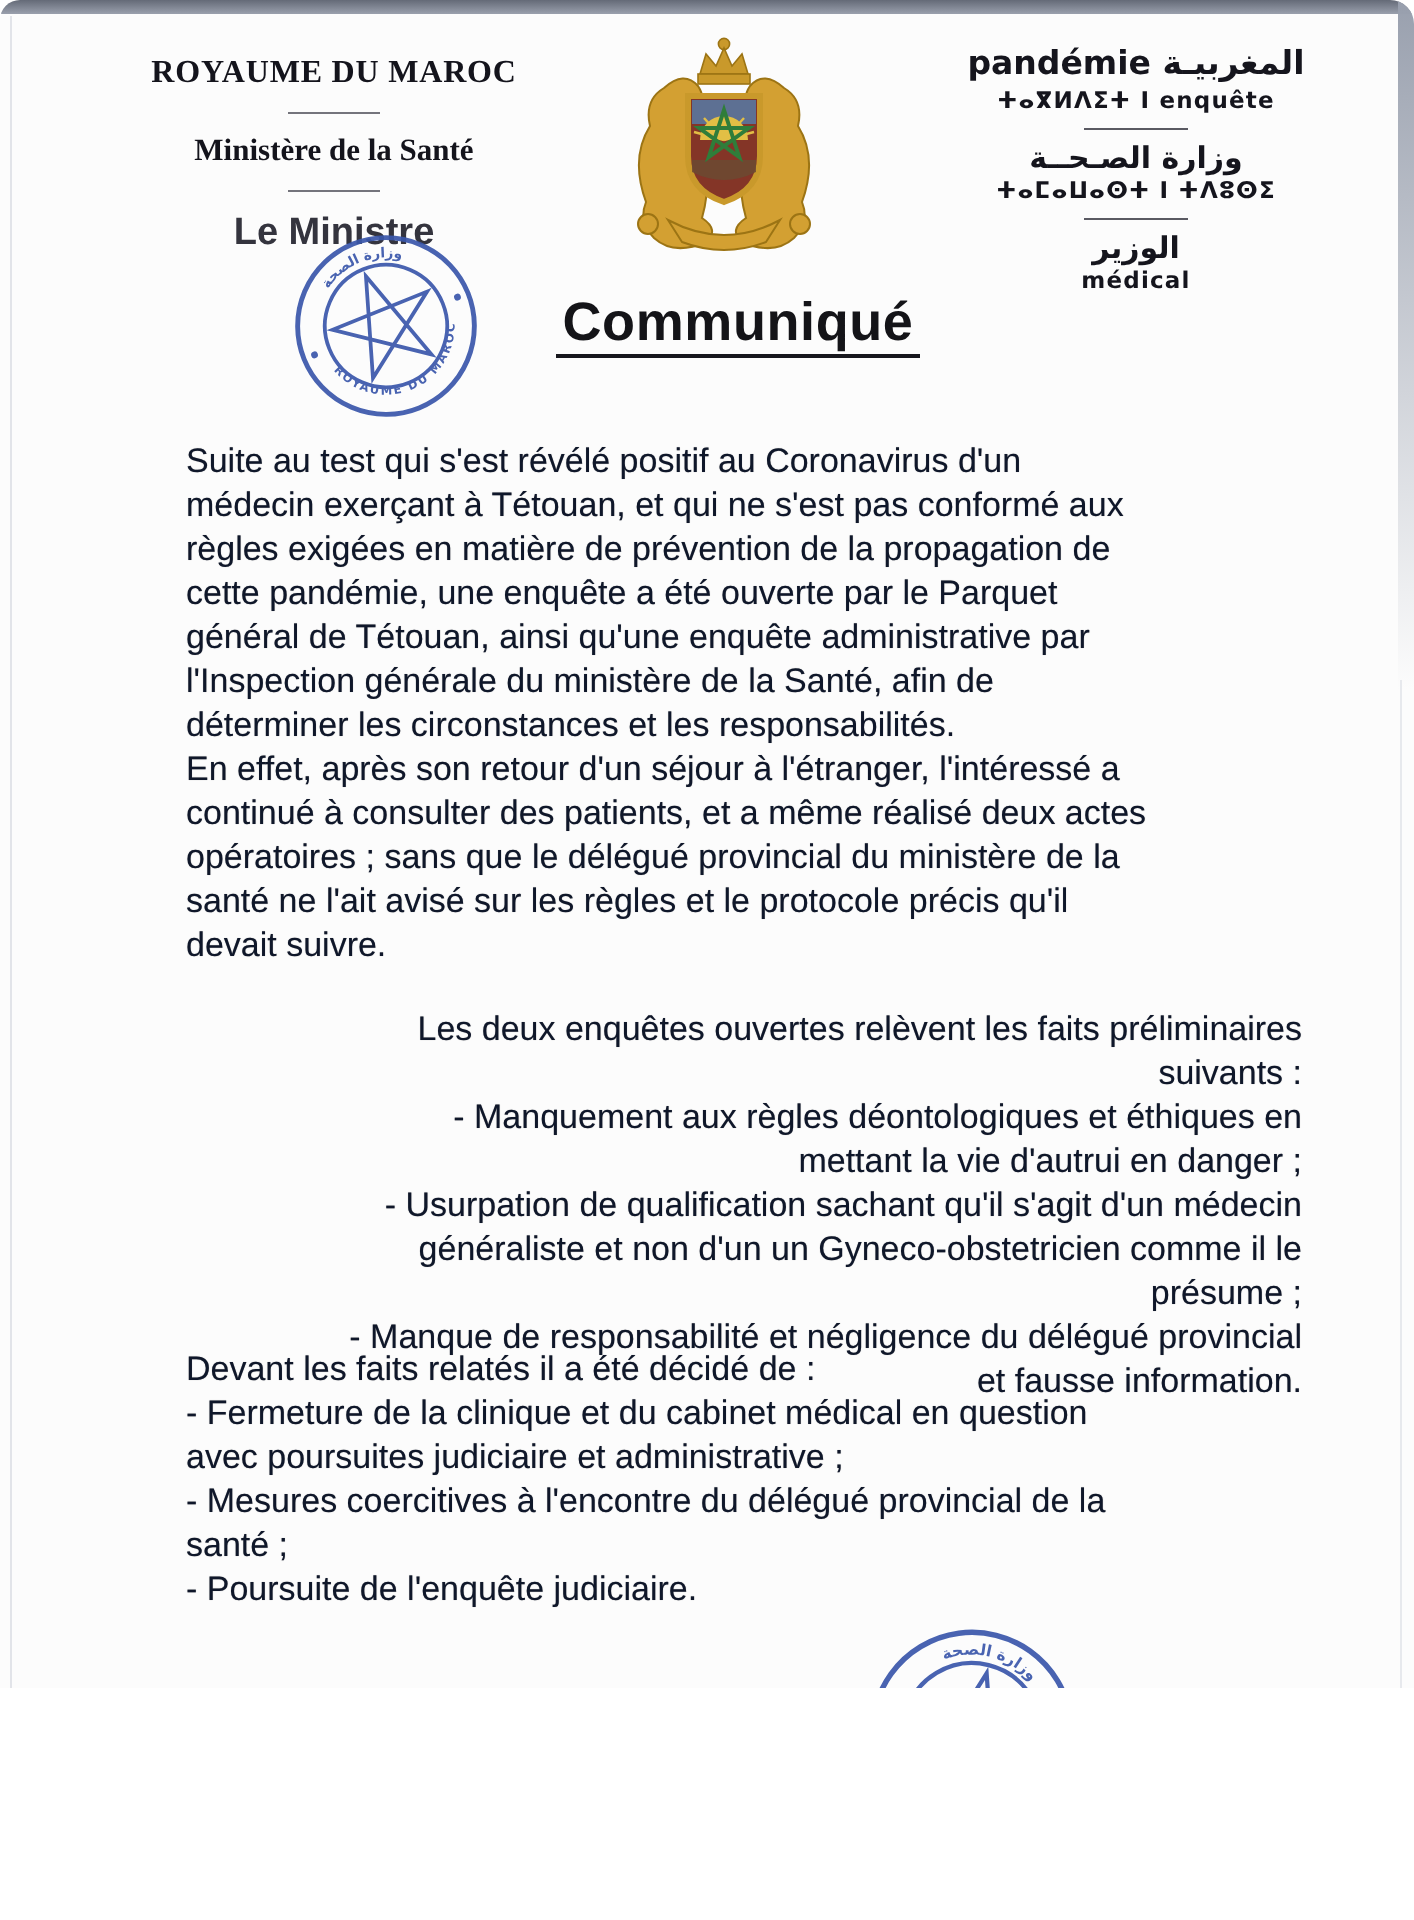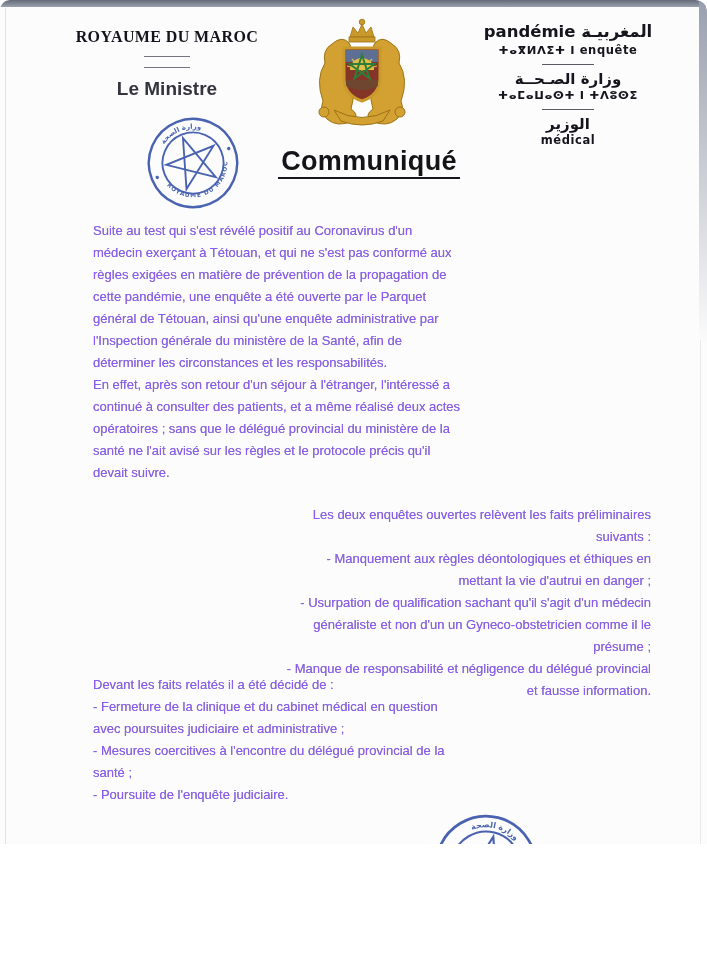--- a/index.html
+++ b/index.html
@@ -32,21 +32,21 @@
   .emblem{position:absolute;left:298px;top:14px;width:128px;height:132px;}
 
   .stamp{position:absolute;opacity:.92;}
   .stamp-top{left:146px;top:116px;width:94px;height:94px;transform:rotate(-22deg);}
   .stamp-bottom{left:433px;top:813px;width:106px;height:106px;transform:rotate(14deg);}
 
   .title-wrap{position:absolute;left:93px;top:146px;width:552px;text-align:center;}
   .title-wrap span{font-size:27px;font-weight:bold;color:#141418;letter-spacing:.3px;
     border-bottom:2.6px solid #17171d;padding:0 3px 1px;margin-top:44px;}
 
-  .para{position:absolute;left:93px;width:558px;font-size:13px;line-height:22px;color:#8b5cf6;
+  .para{position:absolute;left:93px;width:558px;font-size:17px;line-height:22px;color:#0f172a;
     white-space:pre-line;text-shadow:0 0 .4px rgba(20,20,20,.45);}
   .p1{top:220px;}
   .p2{top:504px;text-align:right;}
   .p3{top:674px;}
 
   .footer-line{position:absolute;left:95px;top:916px;width:546px;border-top:1.5px solid #53535b;}
   .footer-text{position:absolute;left:95px;top:921px;width:546px;text-align:center;
     font-size:10.4px;font-weight:bold;letter-spacing:.35px;color:#2c2c34;}
 
   .moh-logo{position:absolute;left:563px;top:890px;width:92px;height:66px;}
@@ -56,20 +56,21 @@
 
 <div class="page">
   <div class="scan-top"></div>
   <div class="scan-right"></div>
   <div class="scan-right-thin"></div>
   <div class="scan-left"></div>
 
   <div class="hdr-left">
     <div class="l1">ROYAUME DU MAROC</div>
     <div class="divider"></div>
+    <div class="l2">Ministère de la Santé</div>
     <div class="divider"></div>
     <div class="l3">Le Ministre</div>
   </div>
 
   <div class="hdr-right">
     <div class="ar">pandémie المغربيـة</div>
     <div class="tf">ⵜⴰⴳⵍⴷⵉⵜ ⵏ enquête</div>
     <div class="divider-r"></div>
     <div class="ar2">وزارة الصـحــة</div>
     <div class="tf">ⵜⴰⵎⴰⵡⴰⵙⵜ ⵏ ⵜⴷⵓⵙⵉ</div>

